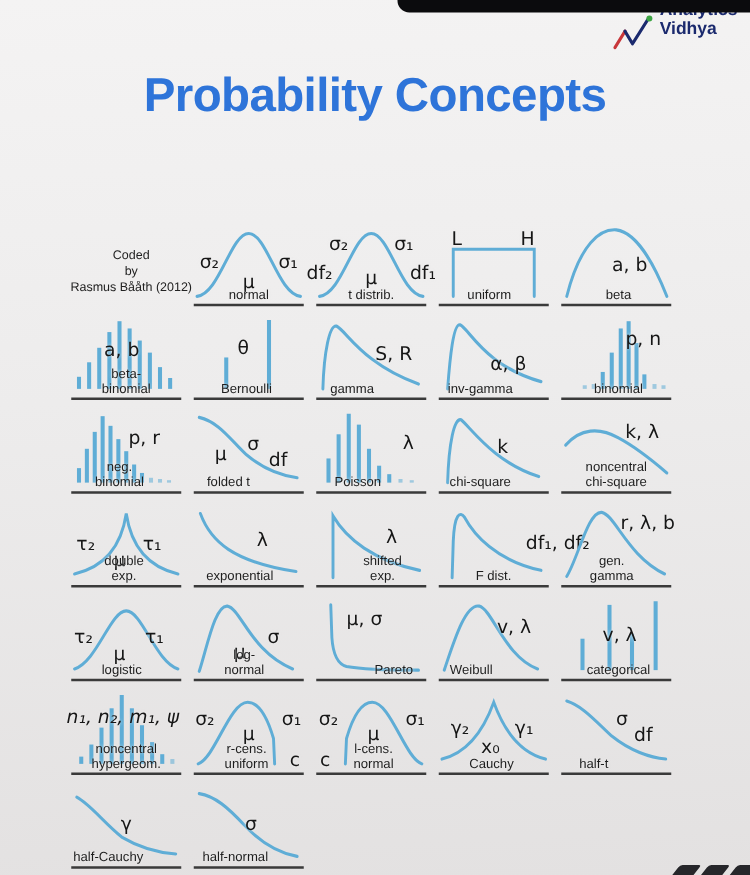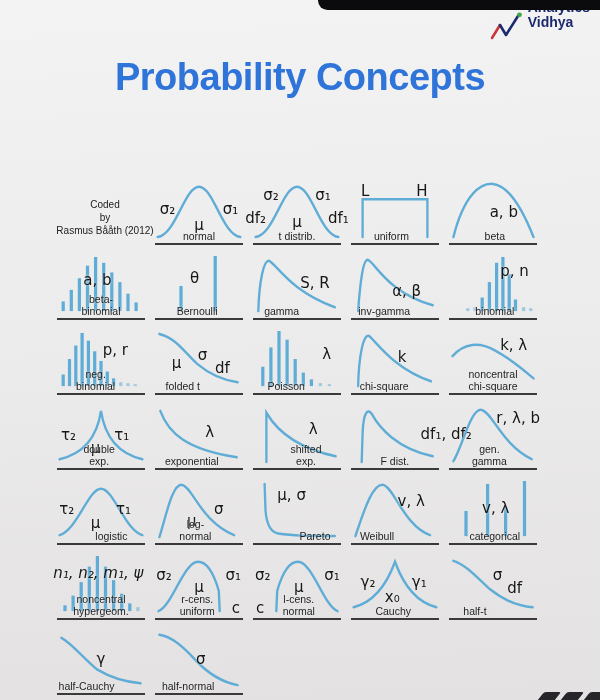--- a/index.html
+++ b/index.html
@@ -271,21 +271,21 @@
         <div class="dist-name" style="left: 46%;">gen. gamma</div>
         <div class="baseline"></div>
       </div>
       <div class="cell">
         <svg viewBox="0 0 100 60" preserveAspectRatio="none">
           <path d="M4,56 C24,50 36,8 50,8 C64,8 76,50 96,56" fill="none" stroke="#5fadd6" stroke-width="2.6" stroke-linecap="round"></path>
         </svg>
         <div class="param" style="left: 12%; top: 44%;">τ₂</div>
         <div class="param" style="left: 75%; top: 44%;">τ₁</div>
         <div class="param" style="left: 44%; top: 66%;">μ</div>
-        <div class="dist-name" style="left: 46%; margin-left: 14px;">logistic</div>
+        <div class="dist-name" style="left: 46%;">logistic</div>
         <div class="baseline"></div>
       </div>
       <div class="cell">
         <svg viewBox="0 0 100 60" preserveAspectRatio="none">
           <path d="M6,58 C13,38 20,3 31,4 C43,6 52,42 89,56" fill="none" stroke="#5fadd6" stroke-width="2.6" stroke-linecap="round"></path>
         </svg>
         <div class="param" style="left: 42%; top: 62%;">μ</div>
         <div class="param" style="left: 72%; top: 44%;">σ</div>
         <div class="dist-name" style="left: 46%;">log-normal</div>
         <div class="baseline"></div>

